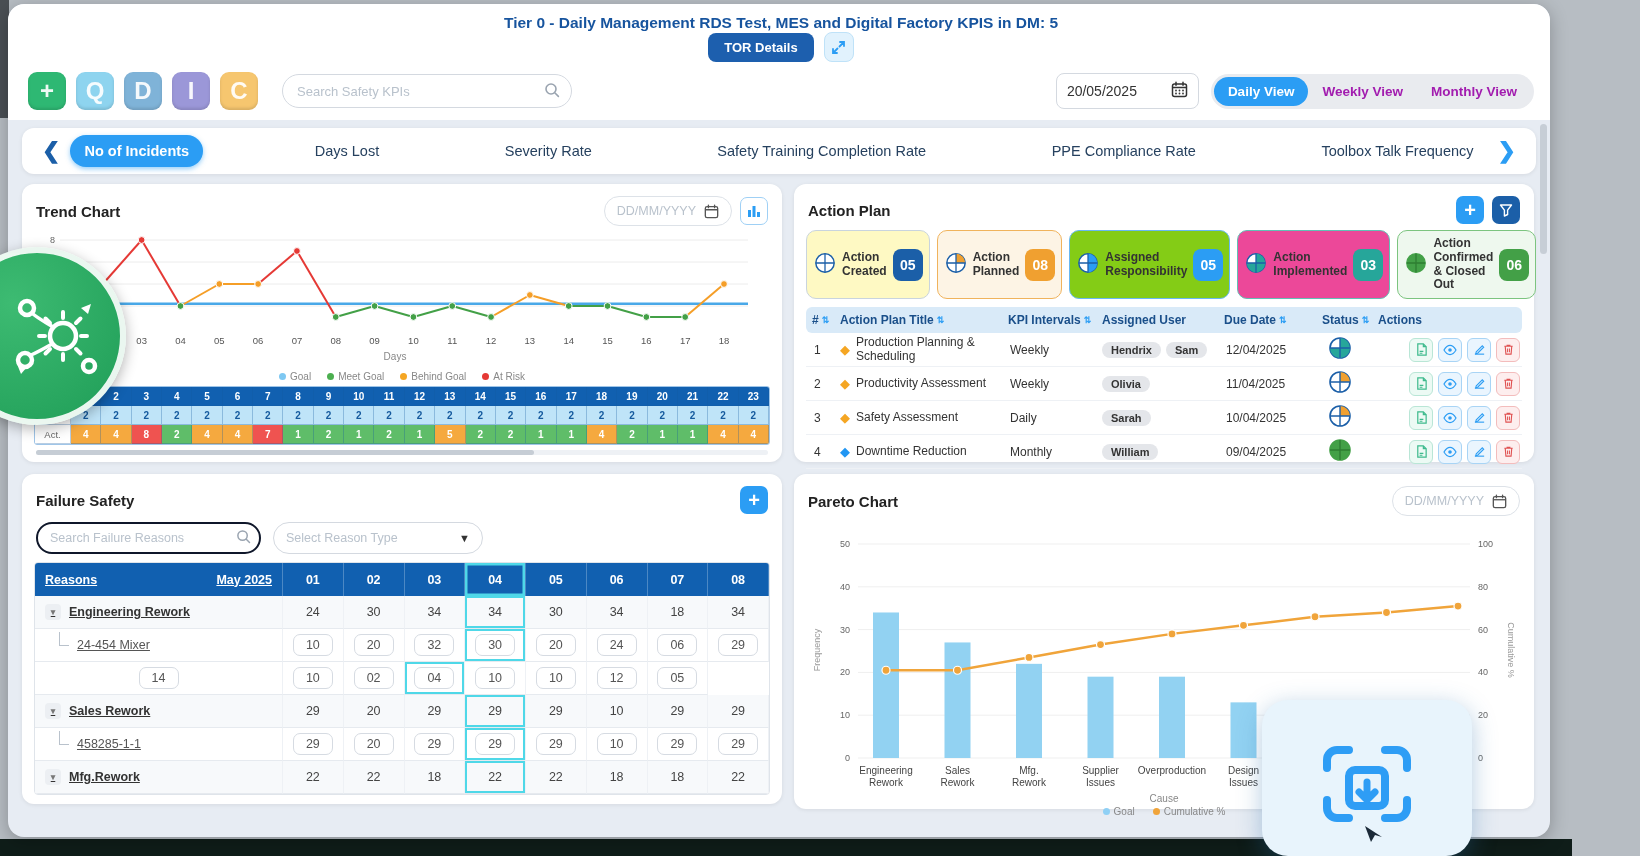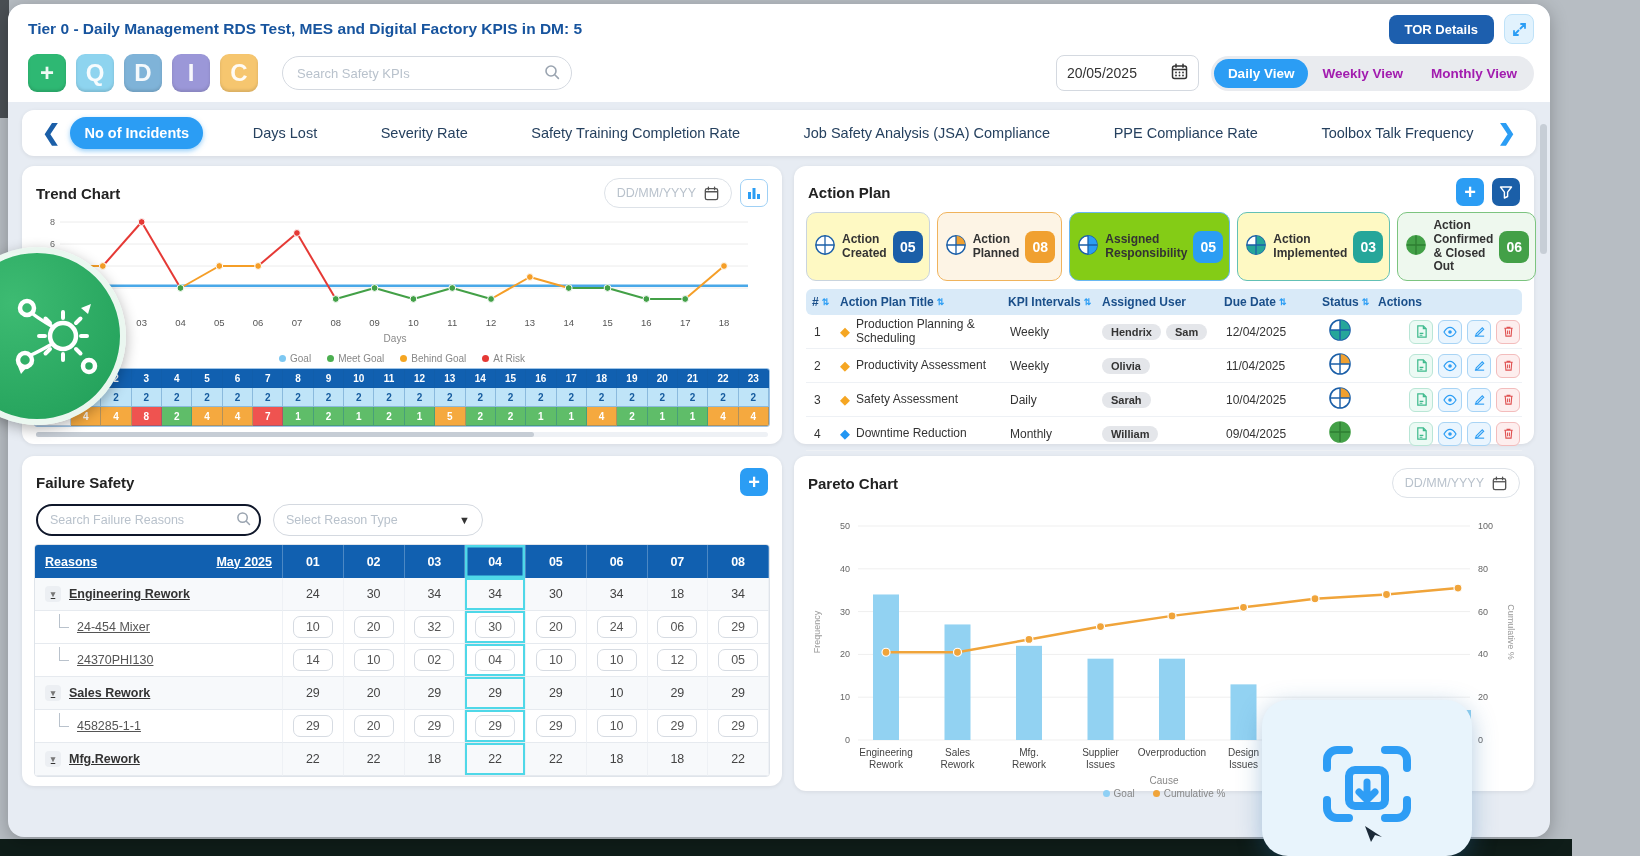--- a/index.html
+++ b/index.html
@@ -7,21 +7,21 @@
   body { font-family:"Liberation Sans", sans-serif; background:#b7bdc3; position:relative; }
   .stage { position:absolute; inset:0; }
   .edge-dark-left { position:absolute; left:0; top:0; width:9px; height:118px; background:#4a4f54; }
   .bottom-bar { position:absolute; left:0; bottom:0; width:1572px; height:17px; background:#0f1d19; }
 
   .card { position:absolute; left:8px; top:4px; width:1542px; height:833px; background:#e7ecf3;
           border-radius:16px; overflow:hidden; box-shadow:0 4px 18px rgba(0,0,0,.25); }
 
   
   .hdr { background:#ffffff; padding:10px 16px 10px 20px; border-radius:16px 16px 0 0; }
-  .hdr-row1 { display:flex; align-items:center; justify-content:space-between; }
+  .hdr-row1 { display:flex; align-items:center; justify-content:space-between;flex-direction:column; }
   .page-title { color:#17549e; font-weight:bold; font-size:15.5px; }
   .hdr-r { display:flex; gap:10px; align-items:center; }
   .tor-btn { background:#1d5fae; color:#fff; font-size:13px; font-weight:bold; border:none;
              padding:7px 16px; border-radius:8px; cursor:pointer; }
   .expand-btn { width:30px; height:30px; border-radius:8px; background:#e1f2fd; border:1px solid #bfe2f8;
                 display:flex; align-items:center; justify-content:center; cursor:pointer; }
   .hdr-row2 { display:flex; align-items:center; margin-top:10px; gap:12px; }
   .sqdic { display:flex; gap:10px; }
   .tile { width:38px; height:38px; border-radius:9px; display:flex; align-items:center; justify-content:center;
           color:rgba(255,255,255,.92); font-weight:bold; font-size:24px; box-shadow:inset 0 -2px 3px rgba(0,0,0,.12); }
@@ -209,21 +209,20 @@
       </div>
     </div>
 
     <div class="tabbar">
       <span class="chev">❮</span>
       <div class="tabs" id="tabs">
           <div class="tab active">No of Incidents</div>
           <div class="tab">Days Lost</div>
           <div class="tab">Severity Rate</div>
           <div class="tab">Safety Training Completion Rate</div>
-          <div class="tab">Job Safety Analysis (JSA) Compliance</div>
           <div class="tab">PPE Compliance Rate</div>
           <div class="tab">Toolbox Talk Frequency</div>
         </div>
       <span class="chev" style="color:#2b9df4">❯</span>
     </div>
 
     <div class="main">
       <div class="col-l">
 
         <div class="panel" style="height:278px">
@@ -483,24 +482,20 @@
                   <span class="val-box">24</span>
                 </div>
                 <div class="fc">
                   <span class="val-box">06</span>
                 </div>
                 <div class="fc">
                   <span class="val-box">29</span>
                 </div>
               </div>
               <div class="f-row sub">
-                <div class="fc rleft">
-                  <span class="elbow"></span>
-                  <span>24370PHI130</span>
-                </div>
                 <div class="fc">
                   <span class="val-box">14</span>
                 </div>
                 <div class="fc">
                   <span class="val-box">10</span>
                 </div>
                 <div class="fc">
                   <span class="val-box">02</span>
                 </div>
                 <div class="fc hl">
@@ -616,21 +611,21 @@
               <div class="ap-card" style="border-color: rgb(105, 184, 242); background: #84cc16;">
                 <span><svg width="22" height="22" viewBox="0 0 24 24">
                     <circle cx="12" cy="12" r="10" fill="#fff" stroke="#1b5fa8" stroke-width="1.6"></circle>
                     <path d="M12 12 L12 2 A10 10 0 0 1 22 12 Z" fill="#2b9df4"></path>
                     <path d="M12 12 L22 12 A10 10 0 0 1 12 22 Z" fill="#2b9df4"></path>
                     <path d="M12 2v20M2 12h20" stroke="#1b5fa8" stroke-width="1.4" fill="none"></path>
                   </svg></span>
                 <div class="lab">Assigned Responsibility</div>
                 <div class="ap-badge" style="background: rgb(43, 157, 244);">05</div>
               </div>
-              <div class="ap-card" style="border-color: rgb(98, 192, 181); background: #fef9c3;">
+              <div class="ap-card" style="border-color: rgb(98, 192, 181); background: #ec4899;">
                 <span><svg width="22" height="22" viewBox="0 0 24 24">
                     <circle cx="12" cy="12" r="10" fill="#fff" stroke="#1b5fa8" stroke-width="1.6"></circle>
                     <path d="M12 12 L12 2 A10 10 0 0 1 22 12 Z" fill="#26a69a"></path>
                     <path d="M12 12 L22 12 A10 10 0 0 1 12 22 Z" fill="#26a69a"></path>
                     <path d="M12 12 L12 22 A10 10 0 0 1 2 12 Z" fill="#26a69a"></path>
                     <path d="M12 2v20M2 12h20" stroke="#1b5fa8" stroke-width="1.4" fill="none"></path>
                   </svg></span>
                 <div class="lab">Action Implemented</div>
                 <div class="ap-badge" style="background: rgb(38, 166, 154);">03</div>
               </div>

